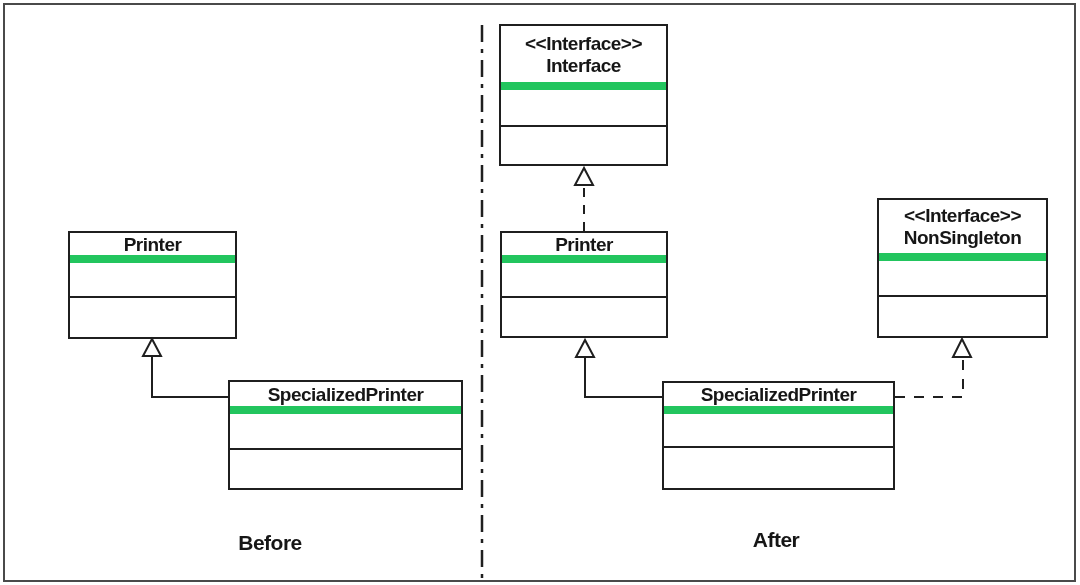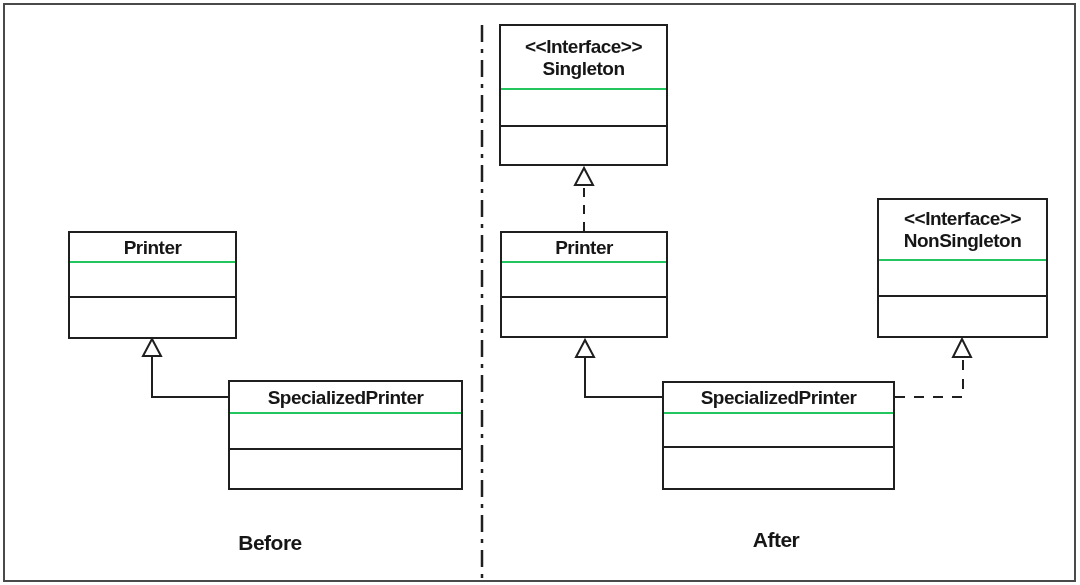--- a/index.html
+++ b/index.html
@@ -17,21 +17,21 @@
     border: 2px solid #4a4a4a; background: #ffffff;
   }
   
   .uml-box {
     position: absolute;
     border: 2px solid #1f1f1f;
     background: #ffffff;
     display: flex; flex-direction: column;
   }
   .uml-title {
-    border-bottom: 2px solid #22c55e;
+    border-bottom: 8px solid #22c55e;
     display: flex; flex-direction: column; align-items: center; justify-content: center;
     font-weight: bold; color: #161616;
     font-size: 19px; line-height: 21px; letter-spacing: -0.5px;
     text-align: center;
   }
   .uml-mid { border-bottom: 2px solid #1f1f1f; }
   .uml-bottom { flex: 1; }
   .stereotype { font-size: 19px; line-height: 22px; }
   .section-label {
     position: absolute; width: 160px; text-align: center;
@@ -60,21 +60,21 @@
     <div class="uml-title" style="height:32px;">
       <span>SpecializedPrinter</span>
     </div>
     <div class="uml-mid" style="height:36px;"></div>
     <div class="uml-bottom"></div>
   </div>
 
   <div class="uml-box" style="left:499px; top:24px; width:169px; height:142px;">
     <div class="uml-title" style="height:64px;">
       <span class="stereotype">&lt;&lt;Interface&gt;&gt;</span>
-      <span>Singleton</span>
+      <span>Interface</span>
     </div>
     <div class="uml-mid" style="height:37px;"></div>
     <div class="uml-bottom"></div>
   </div>
 
   <div class="uml-box" style="left:500px; top:231px; width:168px; height:107px;">
     <div class="uml-title" style="height:30px;">
       <span>Printer</span>
     </div>
     <div class="uml-mid" style="height:35px;"></div>

